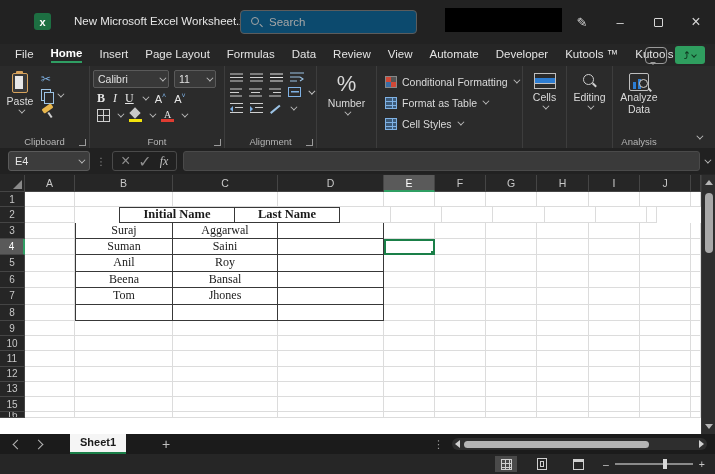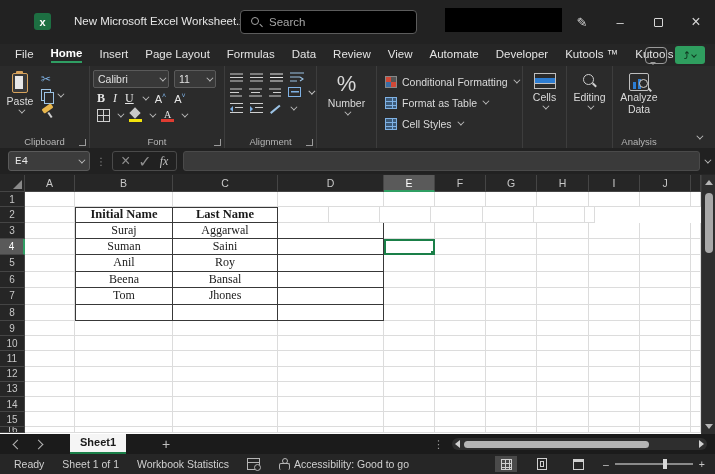--- a/index.html
+++ b/index.html
@@ -6,21 +6,21 @@
   html,body { background:#000; }
   body { font-family:"Liberation Sans", sans-serif; }
   .window { position:relative; width:715px; height:474px; background:#262626; overflow:hidden; }
 
   
   .titlebar { position:absolute; top:0; left:0; width:715px; height:44px; background:#222222; }
   .app-icon { position:absolute; left:34px; top:13px; width:17px; height:17px; background:#1d6f42; border-radius:3px; color:#fff; font-weight:bold; font-size:11px; display:flex; align-items:center; justify-content:center; }
   .doc-title { position:absolute; left:74px; top:15px; color:#e6e6e6; font-size:11.5px; white-space:nowrap; }
   .title-chev { display:inline-block; margin-left:6px; }
   .chev { display:inline-block; width:5px; height:5px; border-right:1.2px solid #bdbdbd; border-bottom:1.2px solid #bdbdbd; transform:rotate(45deg) translateY(-2px); }
-  .searchbox { position:absolute; left:240px; top:10px; width:177px; height:24px; background:#000000; border:1px solid #5c5c5c; border-radius:4px; display:flex; align-items:center; padding-left:28px; color:#a6a6a6; font-size:11.5px; }
+  .searchbox { position:absolute; left:240px; top:10px; width:177px; height:24px; background:#0c4a6e; border:1px solid #5c5c5c; border-radius:4px; display:flex; align-items:center; padding-left:28px; color:#a6a6a6; font-size:11.5px; }
   .search-glass { position:absolute; left:10px; top:6px; width:8px; height:8px; border:1.4px solid #a6a6a6; border-radius:50%; }
   .search-glass::after { content:""; position:absolute; left:7px; top:7px; width:4px; height:1.4px; background:#a6a6a6; transform:rotate(45deg); }
   .redaction { position:absolute; left:445px; top:8px; width:117px; height:24px; background:#000; }
   .win-controls { position:absolute; right:0; top:0; height:44px; display:flex; align-items:center; }
   .win-btn { width:38px; height:44px; display:flex; align-items:center; justify-content:center; color:#d6d6d6; font-size:13px; }
   .pen-glyph { font-size:13px; color:#d6d6d6; }
   .max-box { width:9px; height:9px; border:1.2px solid #d6d6d6; border-radius:1px; }
 
   
   .menubar { position:absolute; top:44px; left:0; width:715px; height:22px; background:#262626; display:flex; align-items:center; }
@@ -93,21 +93,21 @@
   .magnifier::after { content:""; position:absolute; left:11px; top:11px; width:5px; height:1.8px; background:#cfcfcf; transform:rotate(45deg); }
   .analyze-ic { position:relative; width:20px; height:18px; border:1.4px solid #bfbfbf; border-radius:2px; background:
       linear-gradient(#2d7dd2,#2d7dd2) 3px 8px/3px 7px no-repeat,
       linear-gradient(#2d7dd2,#2d7dd2) 8px 5px/3px 10px no-repeat; }
   .analyze-ic::before { content:""; position:absolute; right:0px; bottom:2px; width:7px; height:7px; border:1.6px solid #cfcfcf; border-radius:50%; background:#2b2b2b; }
   .analyze-ic::after { content:""; position:absolute; right:-4px; bottom:-1px; width:4px; height:1.6px; background:#cfcfcf; transform:rotate(45deg); }
   .ribbon-collapse { position:absolute; right:14px; bottom:8px; }
 
   
   .formulabar { position:absolute; top:148px; left:0; width:715px; height:26px; background:#212121; display:flex; align-items:center; }
-  .namebox { margin-left:8px; width:82px; height:20px; background:#3c3c3c; border:1px solid #5a5a5a; border-radius:3px; color:#e6e6e6; font-size:11px; display:flex; align-items:center; justify-content:space-between; padding:0 6px;font-family:Liberation Mono, monospace; }
+  .namebox { margin-left:8px; width:82px; height:20px; background:#3c3c3c; border:1px solid #5a5a5a; border-radius:3px; color:#e6e6e6; font-size:11px; display:flex; align-items:center; justify-content:space-between; padding:0 6px; }
   .fdots { color:#8a8a8a; font-size:10px; margin:0 6px; }
   .fbtns { display:flex; align-items:center; gap:8px; border:1px solid #4a4a4a; border-radius:3px; height:20px; padding:0 8px; color:#8f8f8f; }
   .fx { font-family:"Liberation Serif",serif; font-style:italic; font-size:12px; color:#c0c0c0; }
   .finput { flex:1; margin-left:6px; margin-right:4px; height:20px; background:#3a3a3a; border:1px solid #4a4a4a; border-radius:3px; color:#e6e6e6; font-size:11px; padding:0 6px; }
   .fchev { margin-right:6px; }
 
   
   .sheet-area { position:absolute; top:175px; left:0; width:701px; height:259px; background:#fff; }
   .colhdr-row { display:flex; height:17px; background:#262626; }
   .corner { width:25px; height:17px; background:#262626; border-right:1px solid #454545; border-bottom:1px solid #454545; position:relative; }
@@ -415,21 +415,21 @@
           <div class="cell" style="width: 51px;"></div>
           <div class="cell" style="width: 51px;"></div>
           <div class="cell" style="width: 52px;"></div>
           <div class="cell" style="width: 51px;"></div>
           <div class="cell" style="width: 51px;"></div>
           <div class="cell" style="width: 10px;"></div>
         </div>
         <div class="srow" style="height: 15.5px;">
           <div class="rowhdr">2</div>
           <div class="cell" style="width: 50px;"></div>
-          <div class="cell tbl tbl-l tbl-t hdrcell" style="width: 98px;">Initial Name</div>
+          <div class="cell tbl tbl-l tbl-t hdrcell" style="width: 116px; margin-left: 44px;">Initial Name</div>
           <div class="cell tbl tbl-t hdrcell" style="width: 105px;">Last Name</div>
           <div class="cell" style="width: 51px;"></div>
           <div class="cell" style="width: 51px;"></div>
           <div class="cell" style="width: 51px;"></div>
           <div class="cell" style="width: 52px;"></div>
           <div class="cell" style="width: 51px;"></div>
           <div class="cell" style="width: 51px;"></div>
           <div class="cell" style="width: 10px;"></div>
         </div>
         <div class="srow" style="height: 16px;">
@@ -569,34 +569,20 @@
           <div class="cell" style="width: 51px;"></div>
           <div class="cell" style="width: 51px;"></div>
           <div class="cell" style="width: 51px;"></div>
           <div class="cell" style="width: 52px;"></div>
           <div class="cell" style="width: 51px;"></div>
           <div class="cell" style="width: 51px;"></div>
           <div class="cell" style="width: 10px;"></div>
         </div>
         <div class="srow" style="height: 15.2px;">
           <div class="rowhdr">13</div>
-          <div class="cell" style="width: 50px;"></div>
-          <div class="cell" style="width: 98px;"></div>
-          <div class="cell" style="width: 105px;"></div>
-          <div class="cell" style="width: 106px;"></div>
-          <div class="cell" style="width: 51px;"></div>
-          <div class="cell" style="width: 51px;"></div>
-          <div class="cell" style="width: 51px;"></div>
-          <div class="cell" style="width: 52px;"></div>
-          <div class="cell" style="width: 51px;"></div>
-          <div class="cell" style="width: 51px;"></div>
-          <div class="cell" style="width: 10px;"></div>
-        </div>
-        <div class="srow" style="height: 15.2px;">
-          <div class="rowhdr">14</div>
           <div class="cell" style="width: 50px;"></div>
           <div class="cell" style="width: 98px;"></div>
           <div class="cell" style="width: 105px;"></div>
           <div class="cell" style="width: 106px;"></div>
           <div class="cell" style="width: 51px;"></div>
           <div class="cell" style="width: 51px;"></div>
           <div class="cell" style="width: 51px;"></div>
           <div class="cell" style="width: 52px;"></div>
           <div class="cell" style="width: 51px;"></div>
           <div class="cell" style="width: 51px;"></div>
@@ -650,30 +636,20 @@
       <span class="tdots">⋮</span>
       <div class="hscroll">
         <span class="harrow left"></span>
         <span class="hthumb"></span>
         <span class="harrow right"></span>
       </div>
     </div>
   </div>
 
   <div class="statusbar">
-    <div class="status-left">
-      <span>Ready</span>
-      <span>Sheet 1 of 1</span>
-      <span>Workbook Statistics</span>
-      <span class="stat-ic"></span>
-      <span style="display:flex; align-items:center; gap:5px;">
-        <span class="acc-ic"></span>
-        <span>Accessibility: Good to go</span>
-      </span>
-    </div>
     <div class="status-right">
       <span class="view-btn active">
           <span class="vb-grid"></span>
         </span>
       <span class="view-btn">
           <span class="vb-page">
             <i></i>
           </span>
         </span>
       <span class="view-btn">

